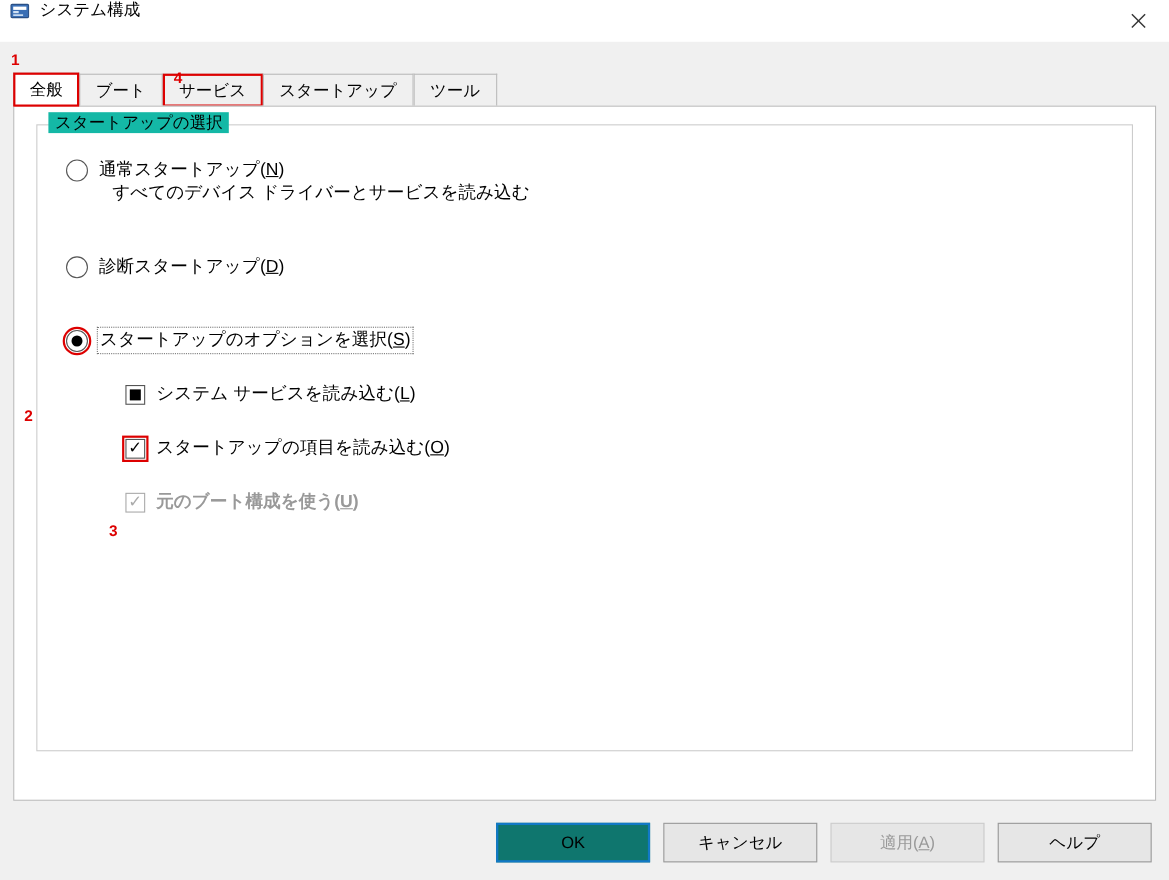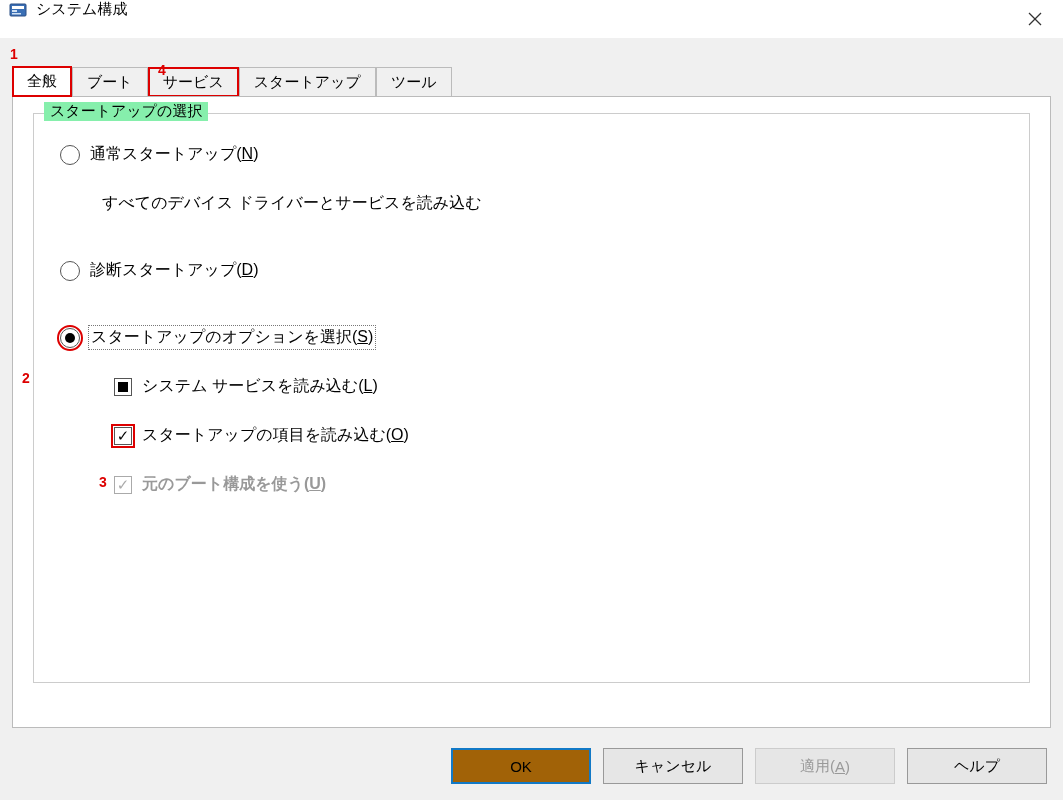--- a/index.html
+++ b/index.html
@@ -88,21 +88,21 @@
   .groupbox {
     border: 1px solid #ccc;
     padding: 20px 20px 120px 20px;
     position: relative;
     height: 570px;
   }
   .groupbox-title {
     position: absolute;
     top: -12px;
     left: 10px;
-    background: #86efac;
+    background: #14b8a6;
     padding: 0 6px;
     font-size: 15px;
   }
   .radio-row {
     display: flex;
     align-items: center;
     margin-top: 18px;
     margin-left: 6px;
   }
   .radio-row.first { margin-top: 10px; }
@@ -130,21 +130,21 @@
     text-align: right;
   }
   .radio-label .uline { text-decoration: underline; }
   .radio-label.dotted {
     outline: 1px dotted #777;
     outline-offset: 1px;
     padding: 0 1px;
   }
   .desc {
     margin-left: 48px;
-    margin-top: 28px;
+    margin-top: 0;
     font-size: 16px;
   }
   .checkbox-row {
     display: flex;
     align-items: center;
     margin-left: 60px;
     margin-top: 28px;
   }
   .checkbox {
     width: 18px; height: 18px;
@@ -189,21 +189,21 @@
   .btn {
     width: 140px;
     height: 36px;
     border: 1px solid #999;
     background: #e6e6e6;
     font-size: 15px;
     display: flex; align-items: center; justify-content: center;
     cursor: pointer;
   }
   .btn .uline { text-decoration: underline; }
-  .btn.primary { border: 2px solid #1279c6; background: #a16207; }
+  .btn.primary { border: 2px solid #1279c6; background: #0f766e; }
   .btn.disabled { color: #999; background: #e6e6e6; border-color: #ccc; cursor: default; }
   .gap { height: 28px; }
 </style>
 </head>
 <body>
 
 <div class="window">
 
   <div class="titlebar">
     <span class="icon">

